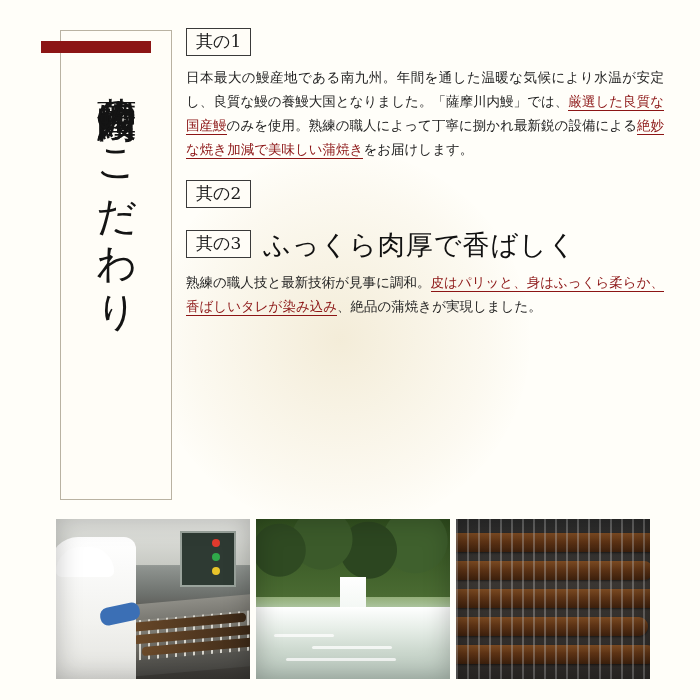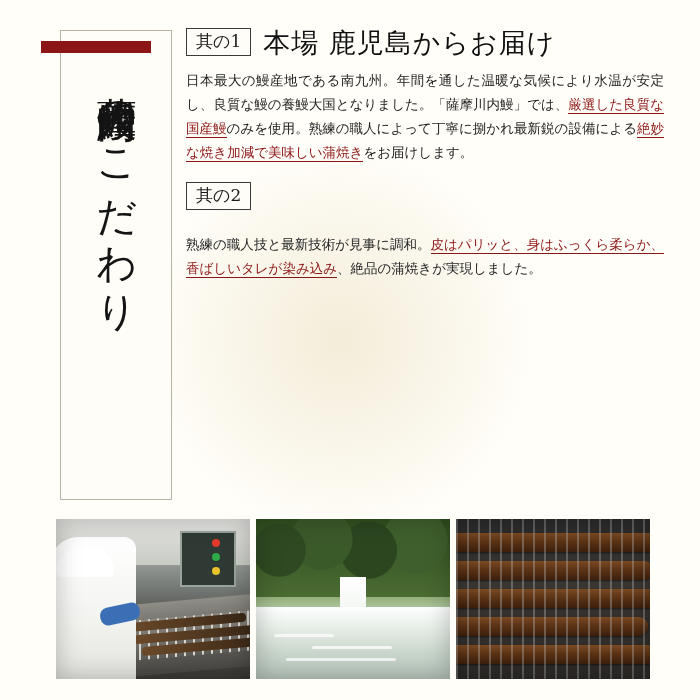--- a/index.html
+++ b/index.html
@@ -116,21 +116,21 @@
     color: #232323;
     text-align: justify;
   }
   .body .u {
     border-bottom: 1px solid #8c1515;
     color: #8c1515;
     padding-bottom: 1px;
   }
 
   
-  .sec1 .body { margin-top: 2px; }
+  .sec1 .body { margin-top: 2px; font-family: Liberation Serif, serif; }
   .sec2 { }
   .sec3 { margin-top: 22px; }
 
   
   .photos {
     position: absolute;
     left: 56px;
     top: 519px;
     width: 594px;
     height: 160px;
@@ -248,34 +248,37 @@
     <div class="title-vertical">
       <div class="vtext">薩摩川内鰻のこだわり</div>
     </div>
   </div>
 
   <div class="content">
 
     <div class="section sec1">
       <div class="section-head">
         <div class="badge">其の1</div>
-        <div class="headline">本場 鹿児島からお届け</div>
       </div>
       <div class="body">
         <span>日本最大の鰻産地である南九州。年間を通した温暖な気候により水温が安定し、良質な鰻の養鰻大国となりました。「薩摩川内鰻」では、</span><span class="u">厳選した良質な国産鰻</span><span>のみを使用。熟練の職人によって丁寧に捌かれ最新鋭の設備による</span><span class="u">絶妙な焼き加減で美味しい蒲焼き</span><span>をお届けします。</span>
       </div>
     </div>
 
     <div class="section sec2">
       <div class="section-head">
         <div class="badge">其の2</div>
       </div>
     </div>
 
     <div class="section sec3">
+      <div class="section-head">
+        <div class="badge">其の3</div>
+        <div class="headline">ふっくら肉厚で香ばしく</div>
+      </div>
       <div class="body">
         <span>熟練の職人技と最新技術が見事に調和。</span><span class="u">皮はパリッと、身はふっくら柔らか、香ばしいタレが染み込み</span><span>、絶品の蒲焼きが実現しました。</span>
       </div>
     </div>
 
   </div>
 
   <div class="photos">
 
     <div class="photo p1">

